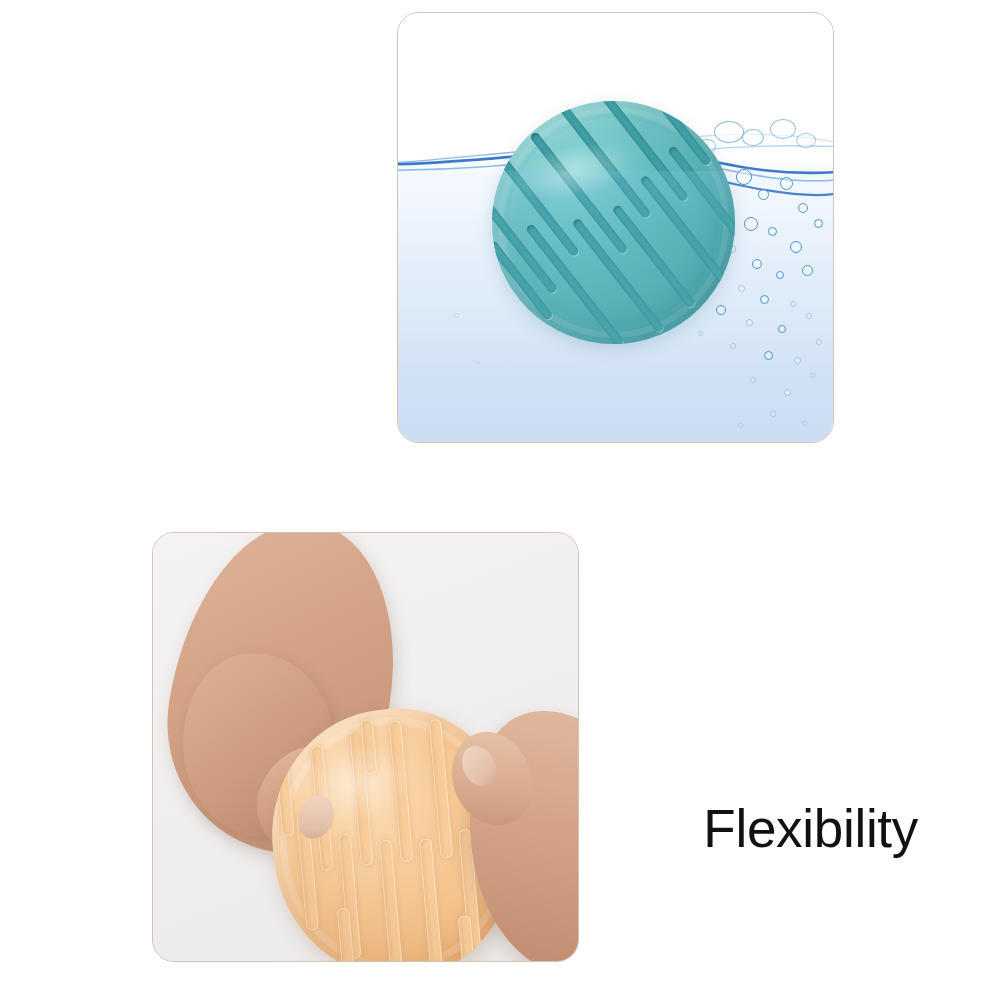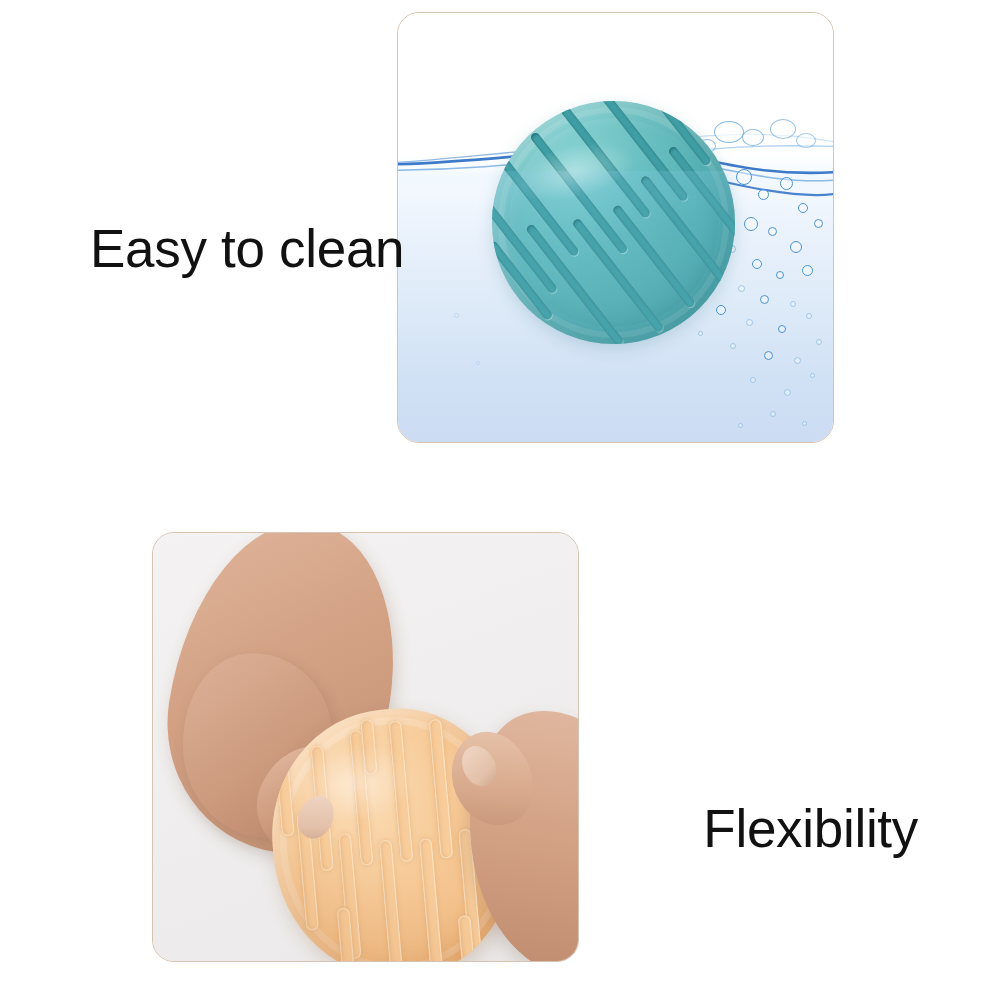--- a/index.html
+++ b/index.html
@@ -490,21 +490,20 @@
       </div>
 
       <div class="hand" id="hand-right"></div>
       <div class="hand" id="hand-right-thumb"></div>
       <div class="nail" id="nail-right"></div>
       <div class="nail" id="nail-left"></div>
 
     </div>
   </div>
 
-  <div class="caption" id="caption-left">Easy to clean</div>
 
   <div class="caption" id="caption-right">
     <span class="line">Flexibility</span>
     
     
   </div>
 
 </div>
 
 </body></html>

